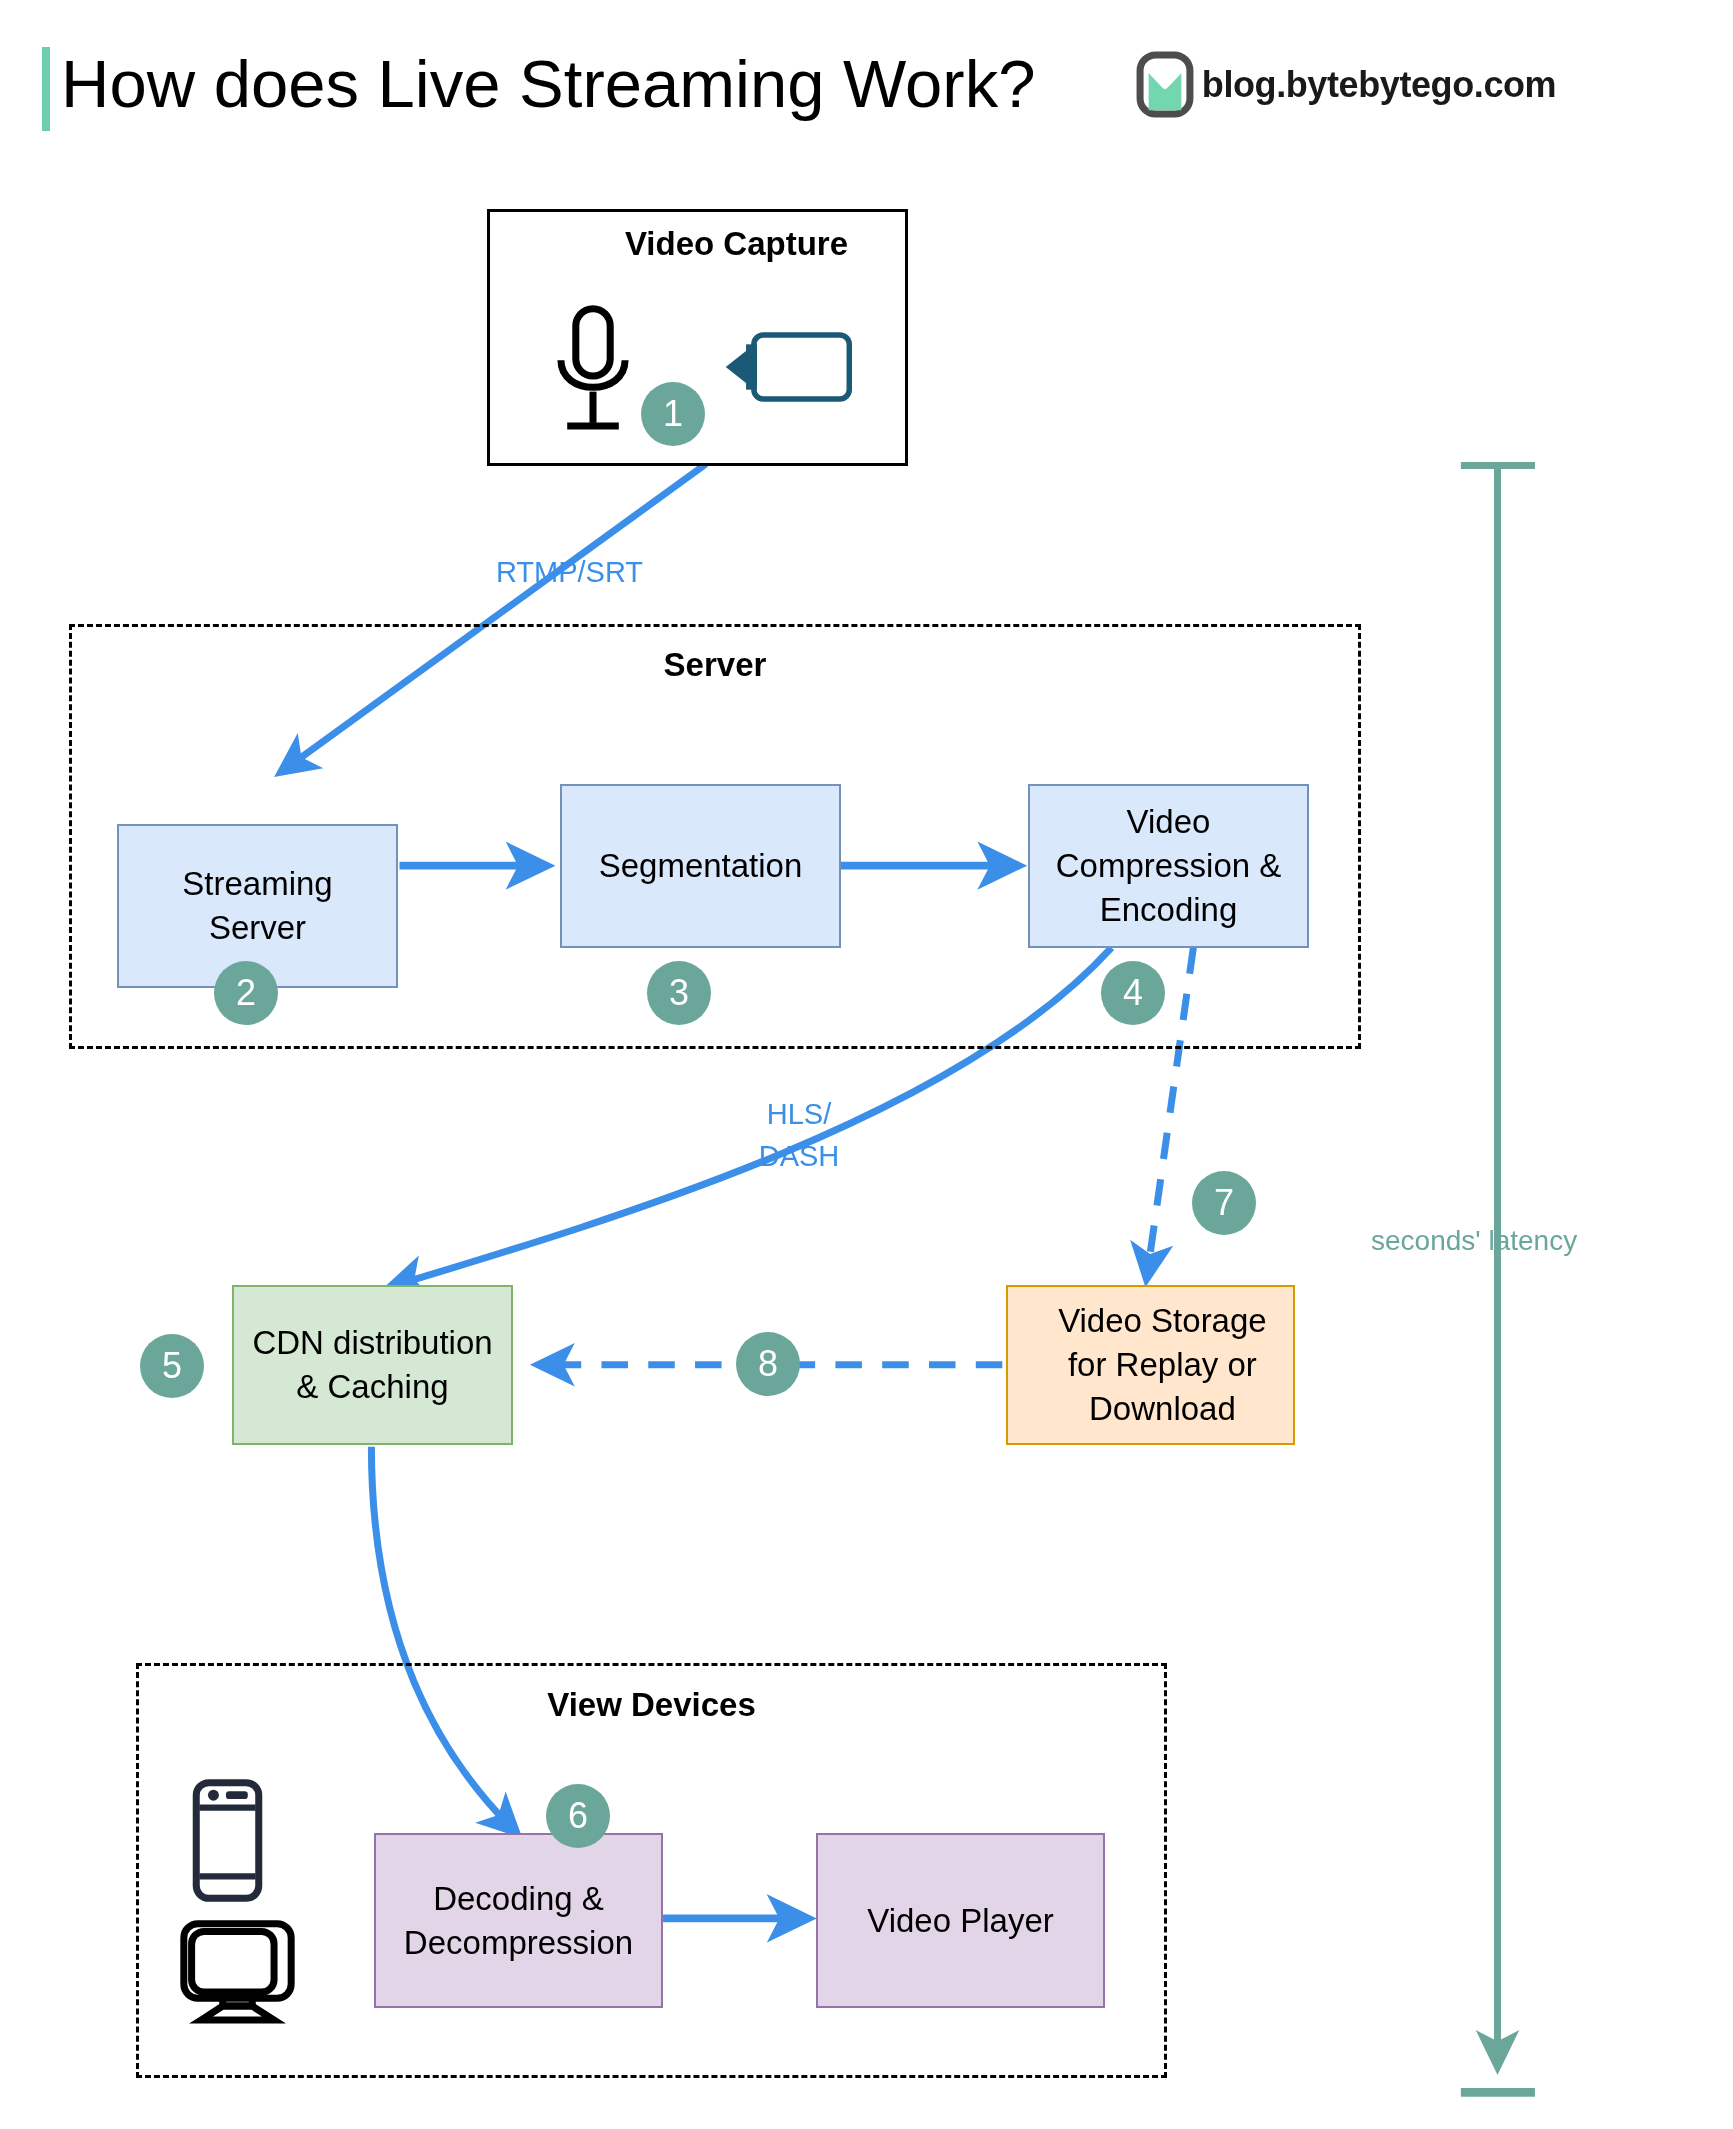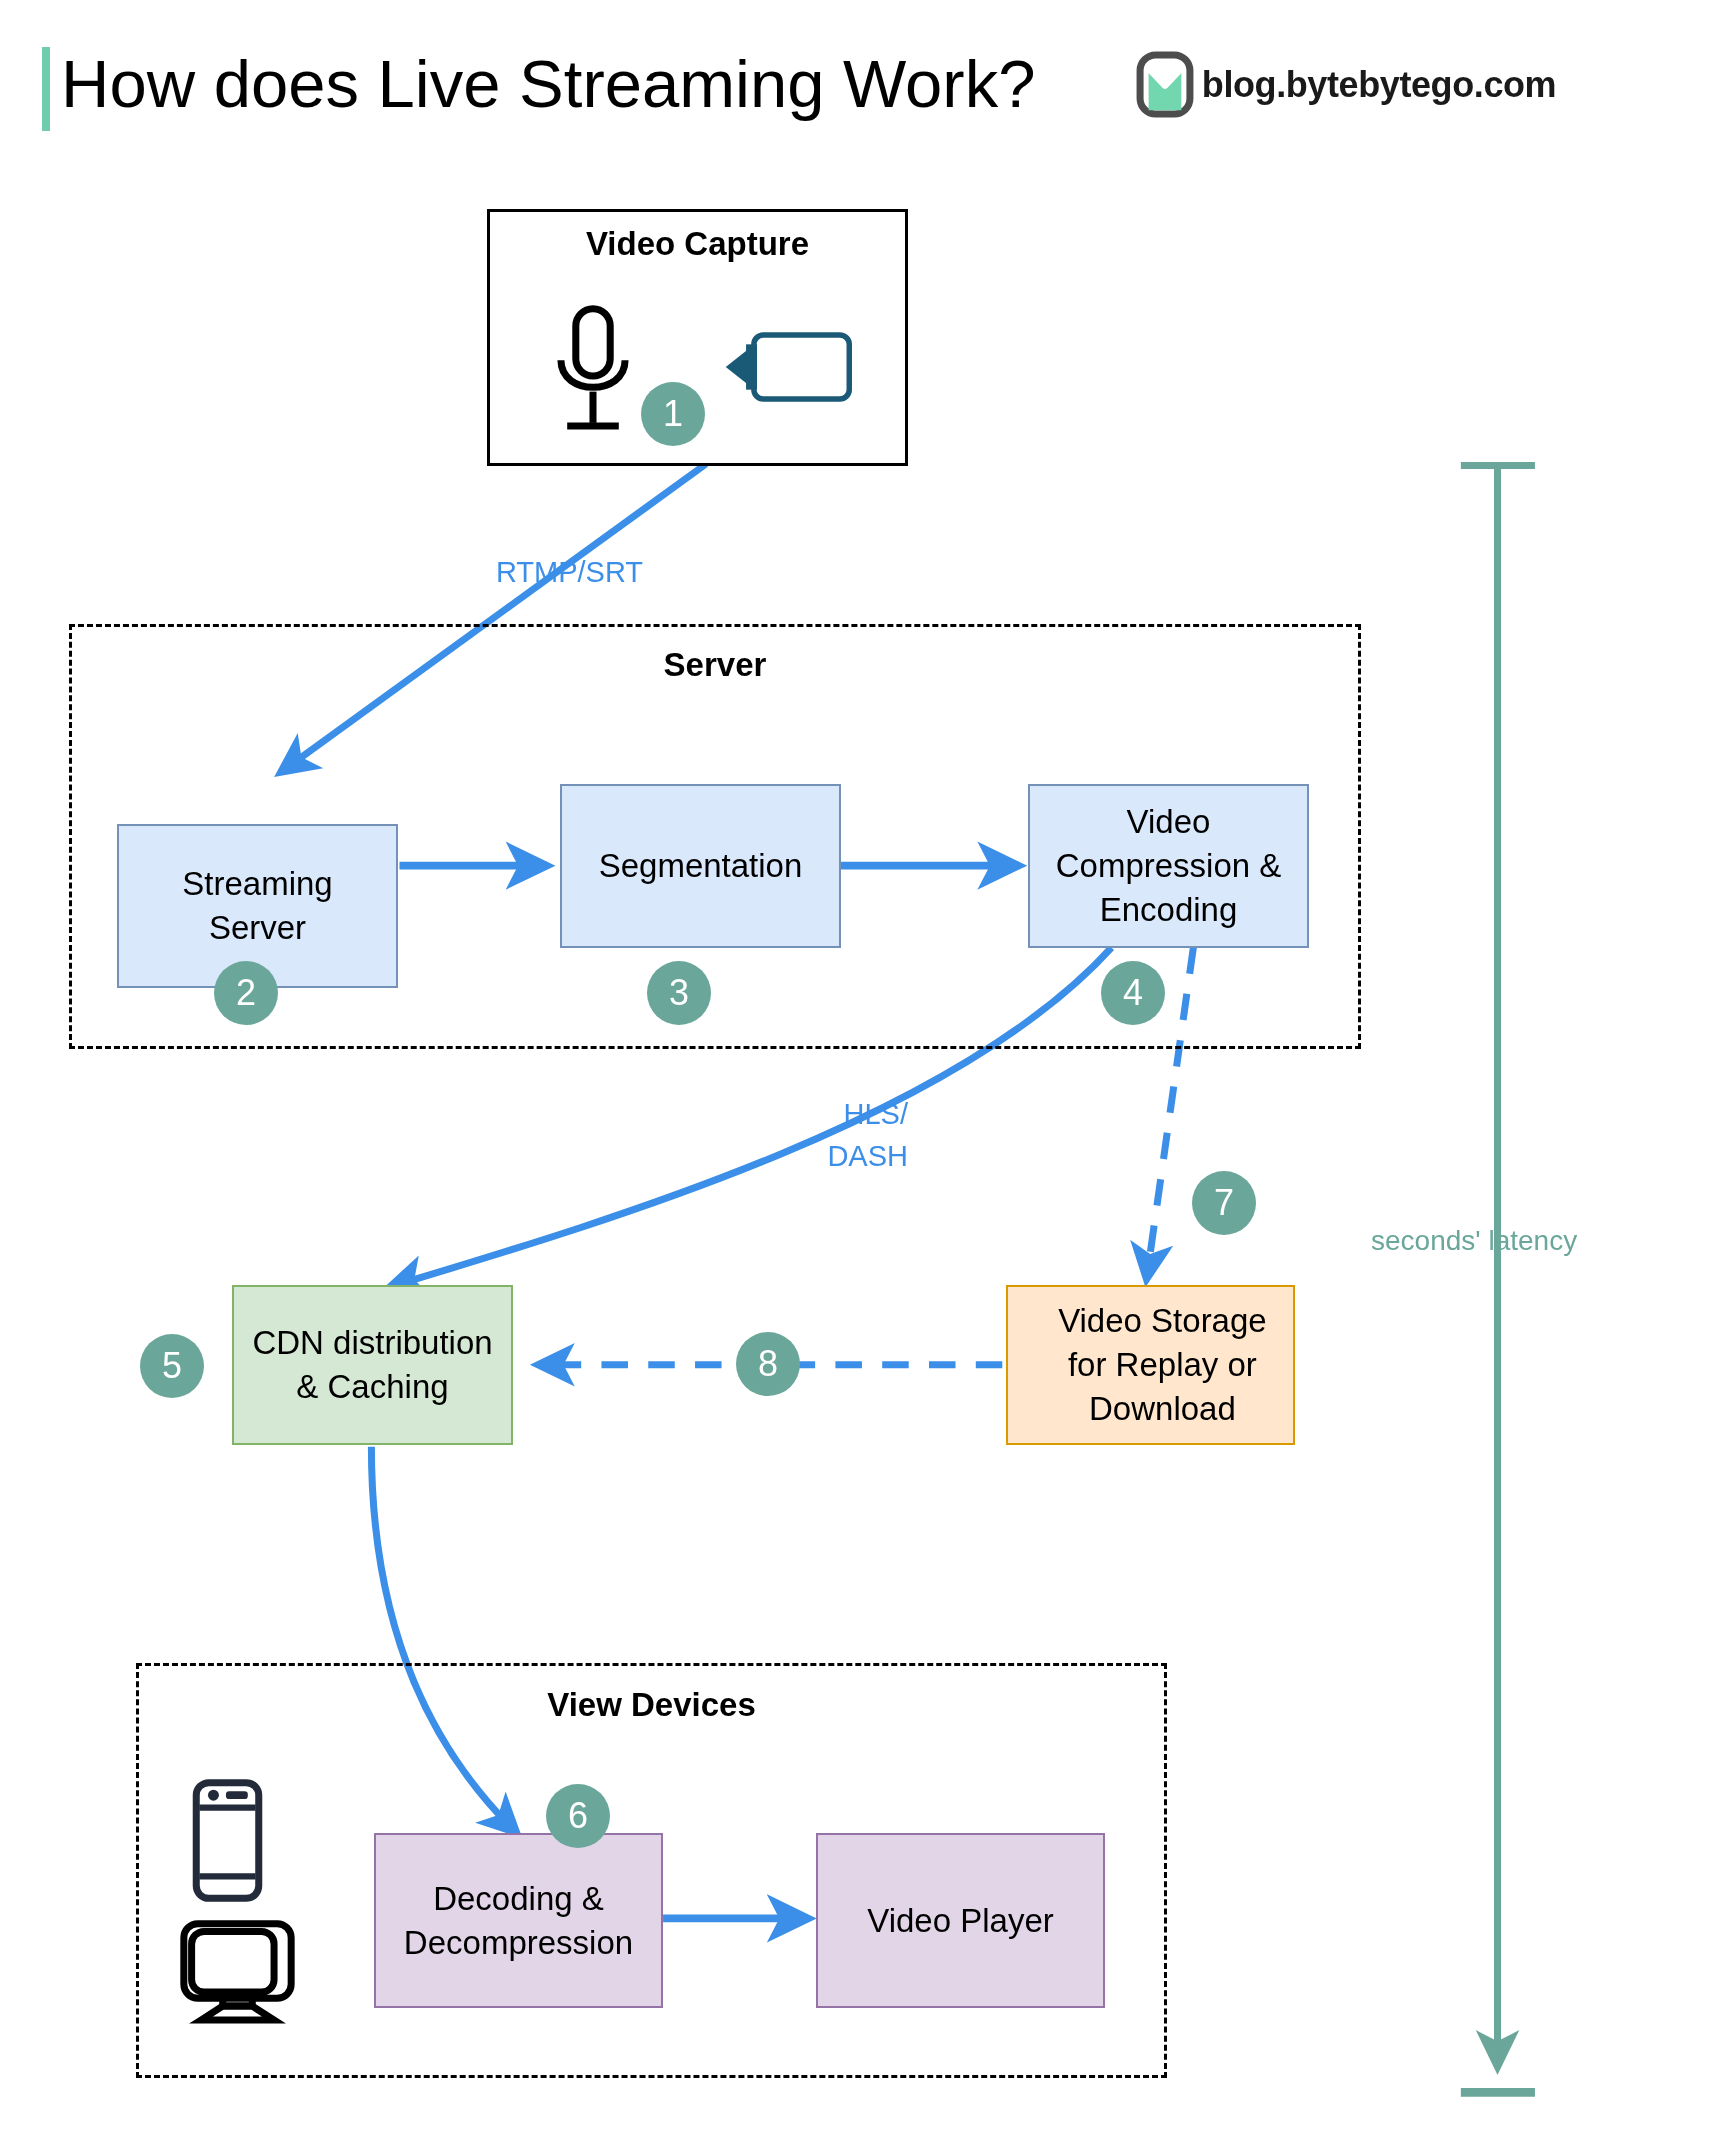--- a/index.html
+++ b/index.html
@@ -89,20 +89,21 @@
   }
 
   
   .box-title {
     position: absolute;
     font-size: 33px;
     font-weight: 700;
     color: #000000;
     text-align: center;
     white-space: nowrap;
+    padding-left: 39px;
   }
 
   
   .badge {
     position: absolute;
     width: 64px; height: 64px;
     border-radius: 50%;
     background: #6AA79A;
     color: #ffffff;
     display: flex;
@@ -214,21 +215,21 @@
 
   <div class="node node-blue" style="left:117px; top:824px; width:281px; height:164px;">Streaming<br>Server</div>
   <div class="badge" style="left:214px; top:961px;">2</div>
 
   <div class="node node-blue" style="left:560px; top:784px; width:281px; height:164px;">Segmentation</div>
   <div class="badge" style="left:647px; top:961px;">3</div>
 
   <div class="node node-blue" style="left:1028px; top:784px; width:281px; height:164px;">Video<br>Compression &amp;<br>Encoding</div>
   <div class="badge" style="left:1101px; top:961px;">4</div>
 
-  <div class="edge-label" style="left:690px; top:1093px; width:218px;text-align:right;">HLS/<br>DASH</div>
+  <div class="edge-label" style="left:690px; top:1093px; width:218px;">HLS/<br>DASH</div>
 
   <div class="node node-green" style="left:232px; top:1285px; width:281px; height:160px;">CDN distribution<br>&amp; Caching</div>
   <div class="badge" style="left:140px; top:1334px;">5</div>
 
   <div class="node node-orange" style="left:1006px; top:1285px; width:289px; height:160px;">Video Storage<br>for Replay or<br>Download</div>
   <div class="badge" style="left:1192px; top:1171px;">7</div>
   <div class="badge" style="left:736px; top:1332px;">8</div>
 
   <div class="group" style="left:136px; top:1663px; width:1031px; height:415px;"></div>
   <div class="group-title" style="left:136px; top:1686px; width:1031px;">View Devices</div>

